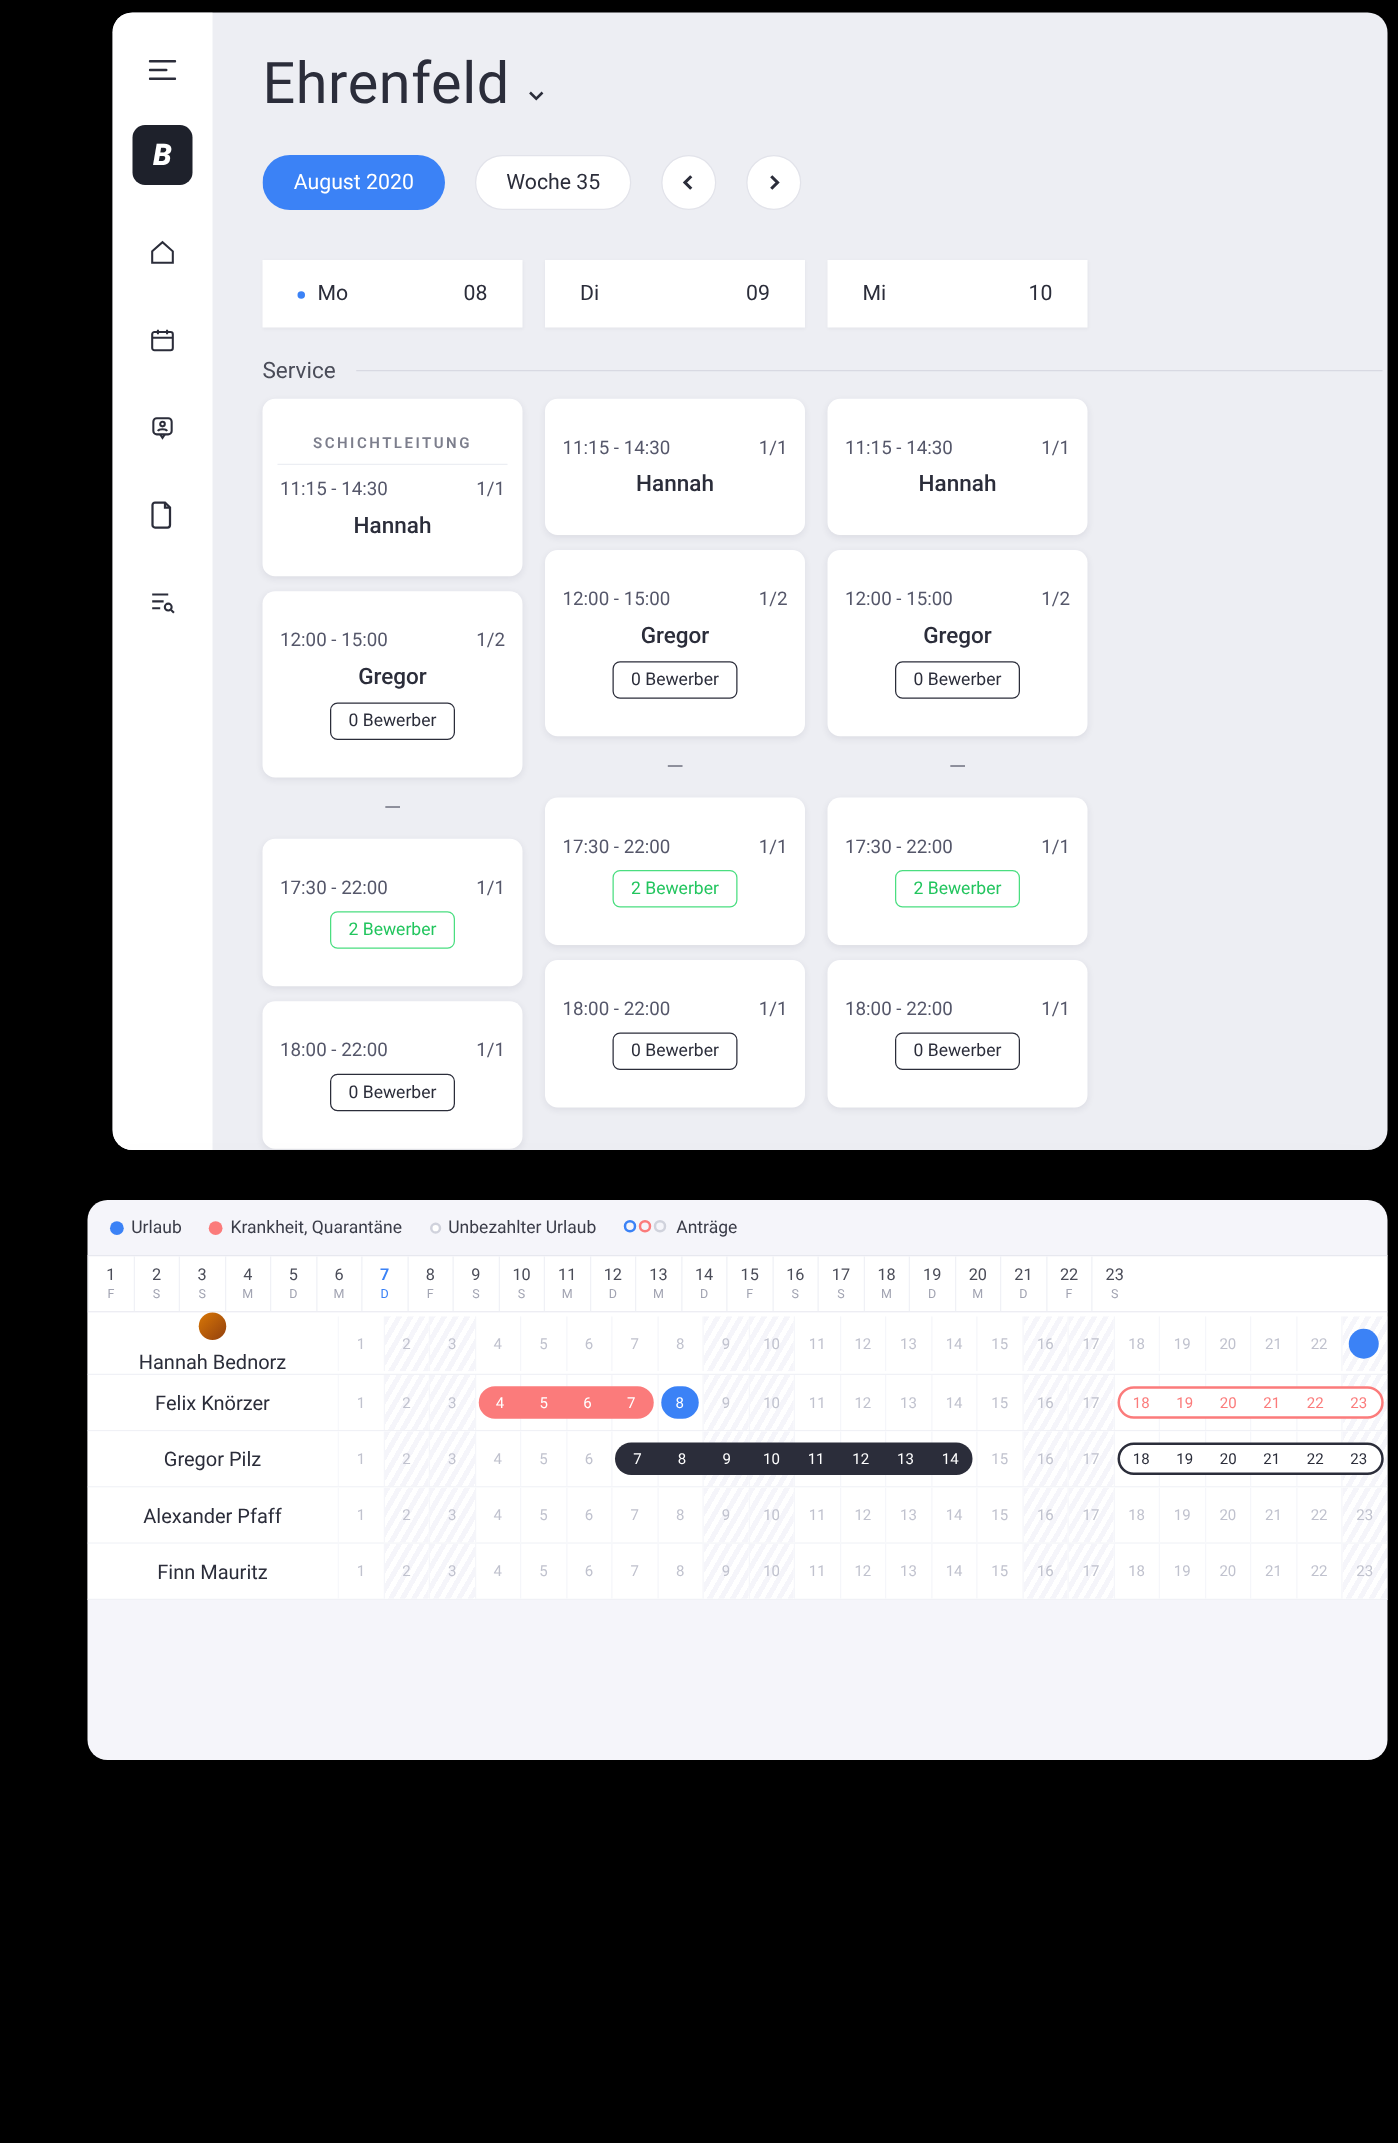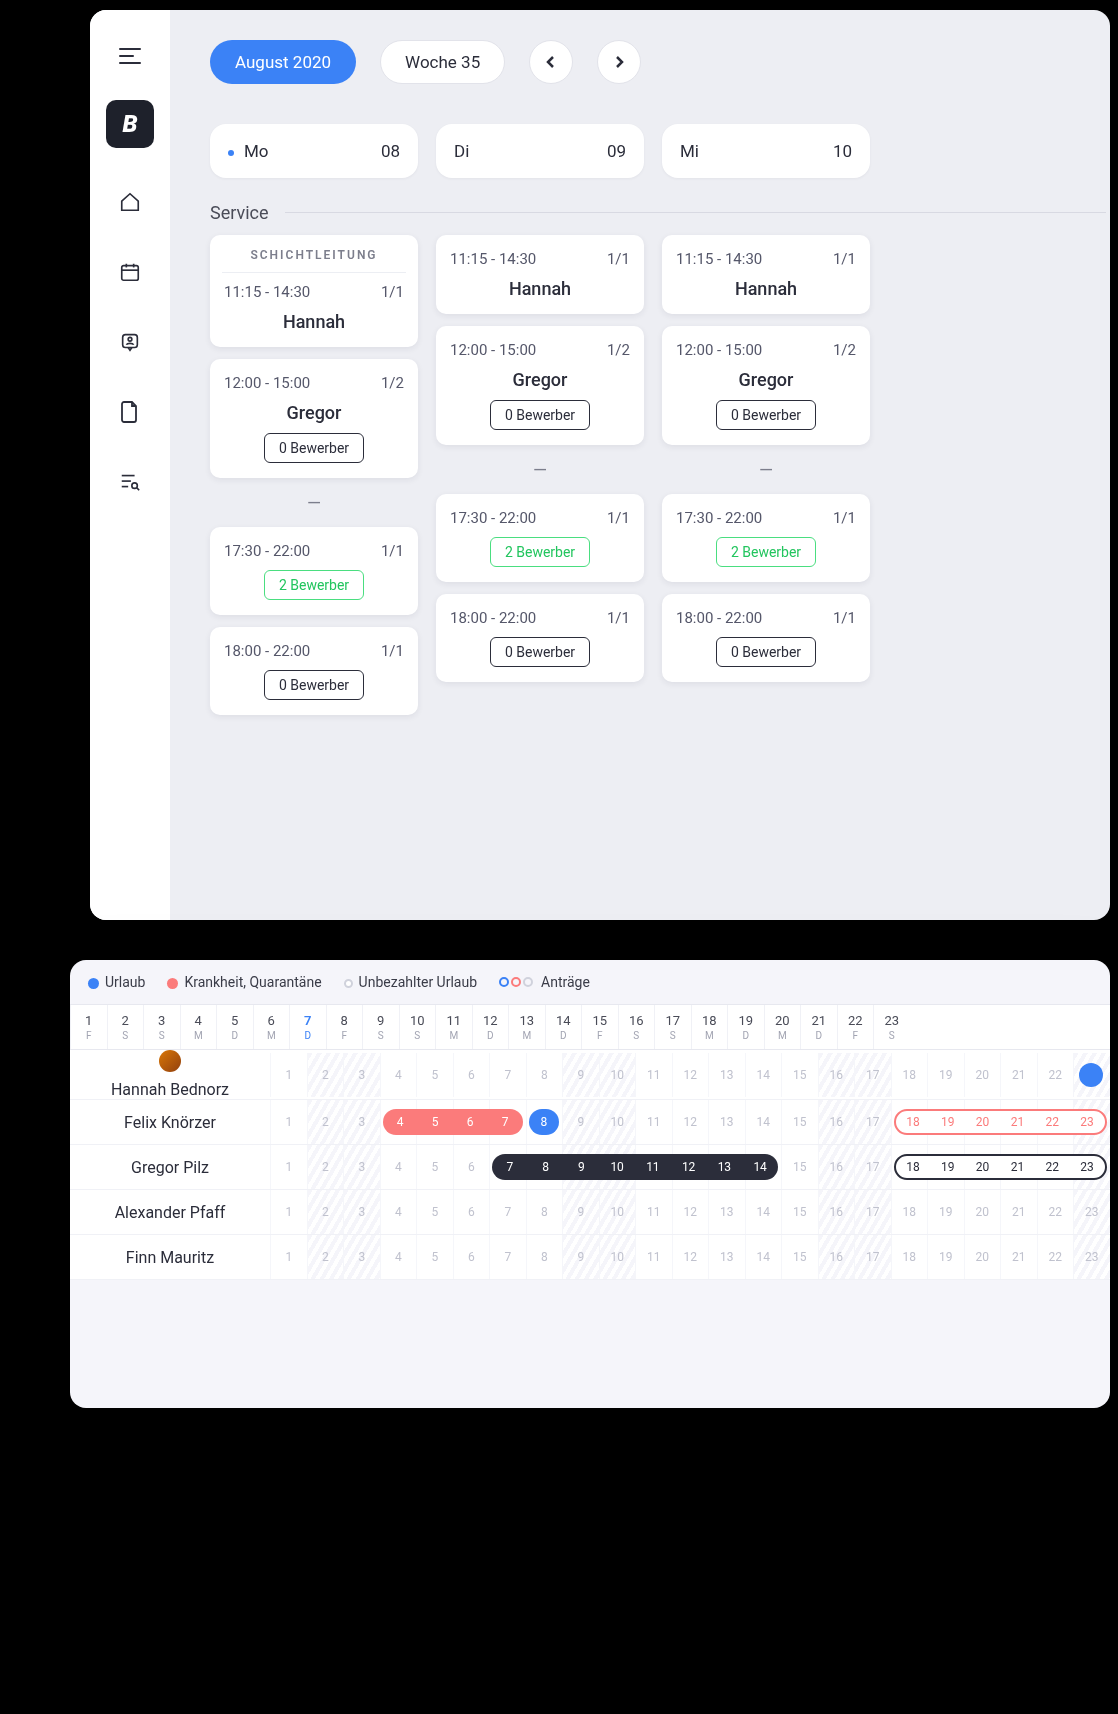--- a/index.html
+++ b/index.html
@@ -20,34 +20,34 @@
 .page-title { font-size:46px; font-weight:400; color:#2b2d3a; letter-spacing:.5px;}
 .title-caret { font-size:18px; color:#2b2d3a; }
 
 .controls { display:flex; gap:24px; align-items:center; margin-bottom:40px; }
 .pill { height:44px; border-radius:22px; display:flex; align-items:center; padding:0 24px; font-size:17px; border:1px solid transparent; }
 .pill.filled { background:#3b82f6; color:#fff; }
 .pill.outline { background:#fff; border-color:#e2e3ea; color:#2b2d3a; }
 .nav-btn { width:44px; height:44px; border-radius:22px; background:#fff; border:1px solid #e2e3ea; display:flex; align-items:center; justify-content:center; color:#2b2d3a; }
 
 .days-row { display:flex; gap:18px; }
-.day-header { background:#fff; border-radius:16px; height:54px; width:208px; display:flex; align-items:center; justify-content:space-between; padding:0 18px; font-size:17px; box-shadow:0 1px 3px rgba(40,40,60,.05); }
+.day-header { background:#fff; border-radius:0; height:54px; width:208px; display:flex; align-items:center; justify-content:space-between; padding:0 28px; font-size:17px; box-shadow:0 1px 3px rgba(40,40,60,.05); }
 .day-header .dot { width:6px; height:6px; background:#3b82f6; border-radius:50%; display:inline-block; margin-right:10px; vertical-align:middle; }
 .day-header .abbr { color:#2b2d3a; }
 .day-header .num { color:#2b2d3a; }
 .day-header.first { width:208px; }
 
 .section-row { display:flex; align-items:center; gap:16px; margin:24px 4px 12px 0;justify-content:flex-end; }
 .section-label { font-size:18px; color:#4a4c58; }
 .section-line { flex:1; height:1px; background:#d8d9e2; }
 
 .cols { display:flex; gap:18px; }
 .col { width:208px; display:flex; flex-direction:column; gap:12px; }
 
-.card { background:#fff; border-radius:10px; box-shadow:0 2px 6px rgba(40,40,60,.08); padding:15px 14px; }
+.card { background:#fff; border-radius:10px; box-shadow:0 2px 6px rgba(40,40,60,.08); padding:30px 14px; }
 .card .subhead { text-align:center; font-size:12px; letter-spacing:2px; color:#7c7e8c; font-weight:600; padding-bottom:10px; border-bottom:1px solid #eceef3; margin:-2px -2px 10px -2px;}
 .card .row1 { display:flex; justify-content:space-between; font-size:15px; color:#55576a; margin-bottom:10px; }
 .card .name { text-align:center; font-size:18px; color:#2b2d3a; font-weight:500; }
 .chip { display:block; margin:10px auto 0 auto; width:fit-content; padding:6px 14px; border-radius:6px; font-size:14px; border:1.5px solid #2b2d3a; color:#2b2d3a; }
 .chip.green { border-color:#4ade80; color:#22c55e; }
 .divider-cell { text-align:center; color:#7c7e8c; padding:2px 0; font-size:18px;}
 
 
 .legend { display:flex; gap:22px; align-items:center; padding:14px 18px; font-size:14px; color:#3a3c48; }
 .lg-dot { width:11px; height:11px; border-radius:50%; display:inline-block; margin-right:6px; vertical-align:middle;}
@@ -120,20 +120,28 @@
           <line x1="3" y1="5" x2="17" y2="5"></line>
           <line x1="3" y1="11" x2="13" y2="11"></line>
           <line x1="3" y1="17" x2="10" y2="17"></line>
           <circle cx="17" cy="16" r="3"></circle>
           <line x1="19.5" y1="18.5" x2="22" y2="21"></line>
         </svg>
     </div>
   </div>
 
   <div class="main">
+    <div class="page-title-row">
+      <div class="page-title">Ehrenfeld</div>
+      <div class="title-caret">
+        <svg width="14" height="10" viewBox="0 0 14 10" fill="none" stroke="currentColor" stroke-width="2">
+            <path d="M2 2l5 5 5-5"></path>
+          </svg>
+      </div>
+    </div>
 
     <div class="controls">
       <div class="pill filled">August 2020</div>
       <div class="pill outline">Woche 35</div>
       <div class="nav-btn">
         <svg width="10" height="14" viewBox="0 0 10 14" fill="none" stroke="currentColor" stroke-width="2.5">
             <path d="M7 2 2 7l5 5"></path>
           </svg>
       </div>
       <div class="nav-btn">

